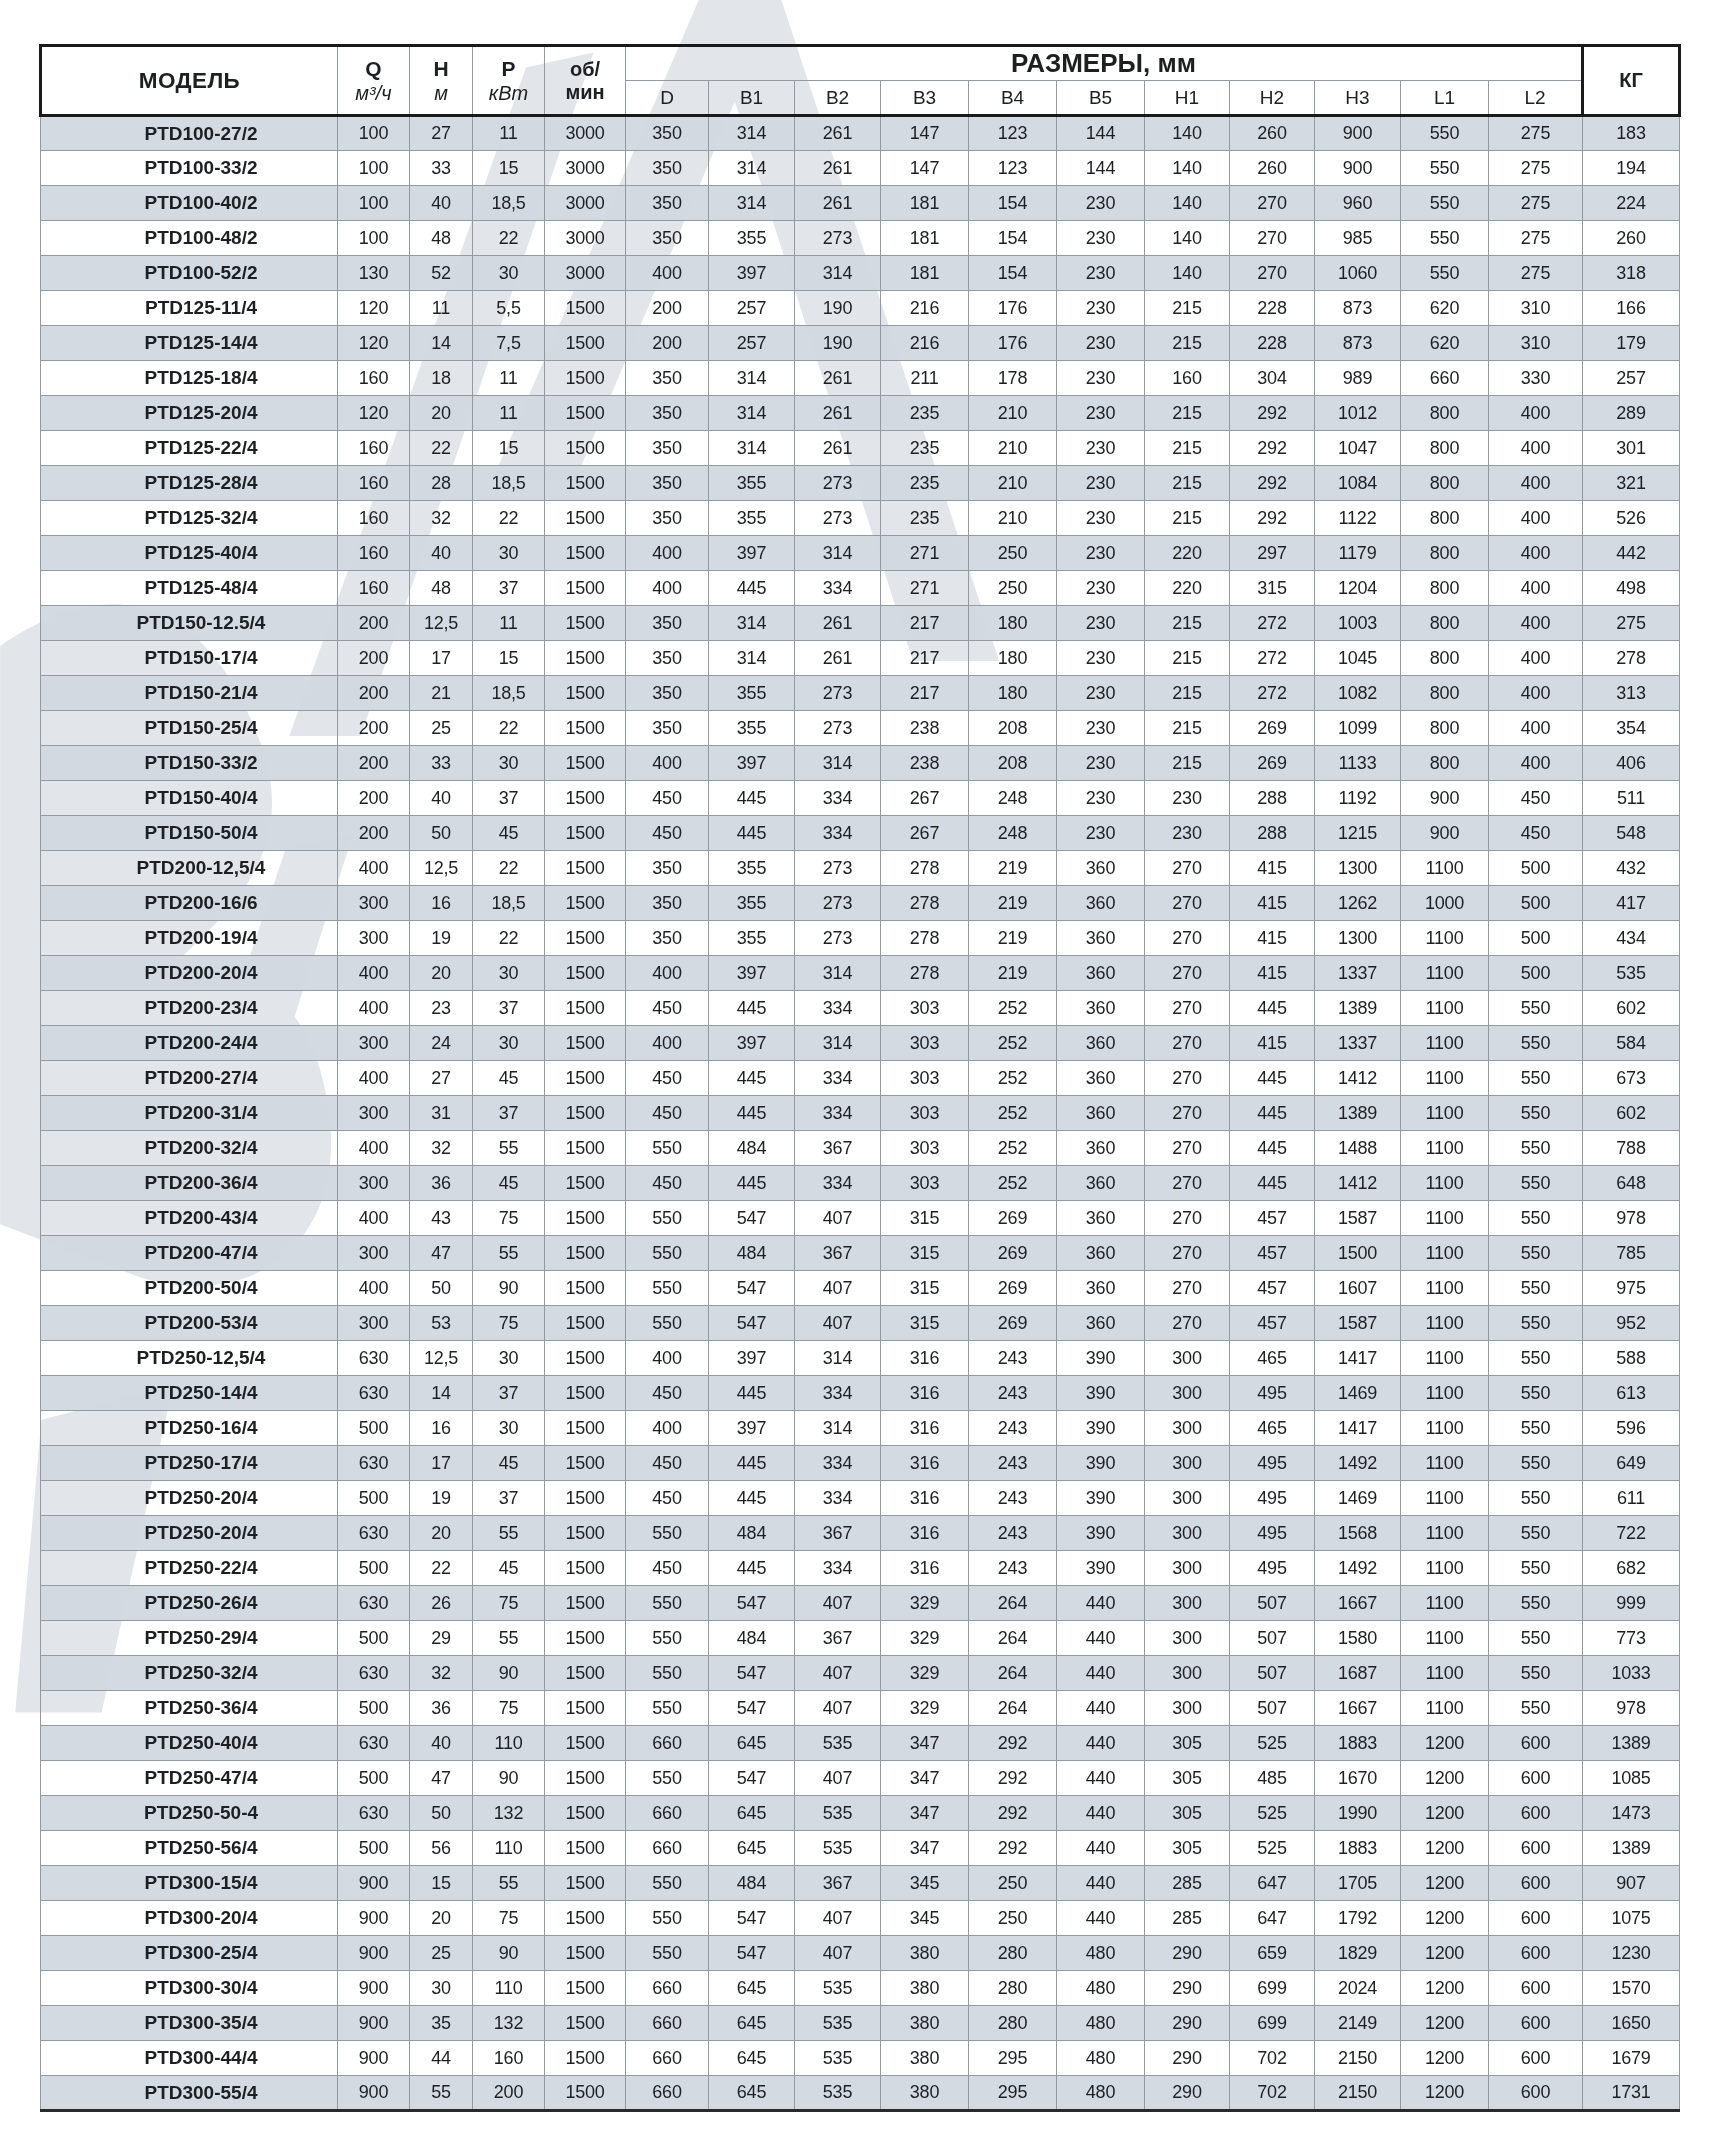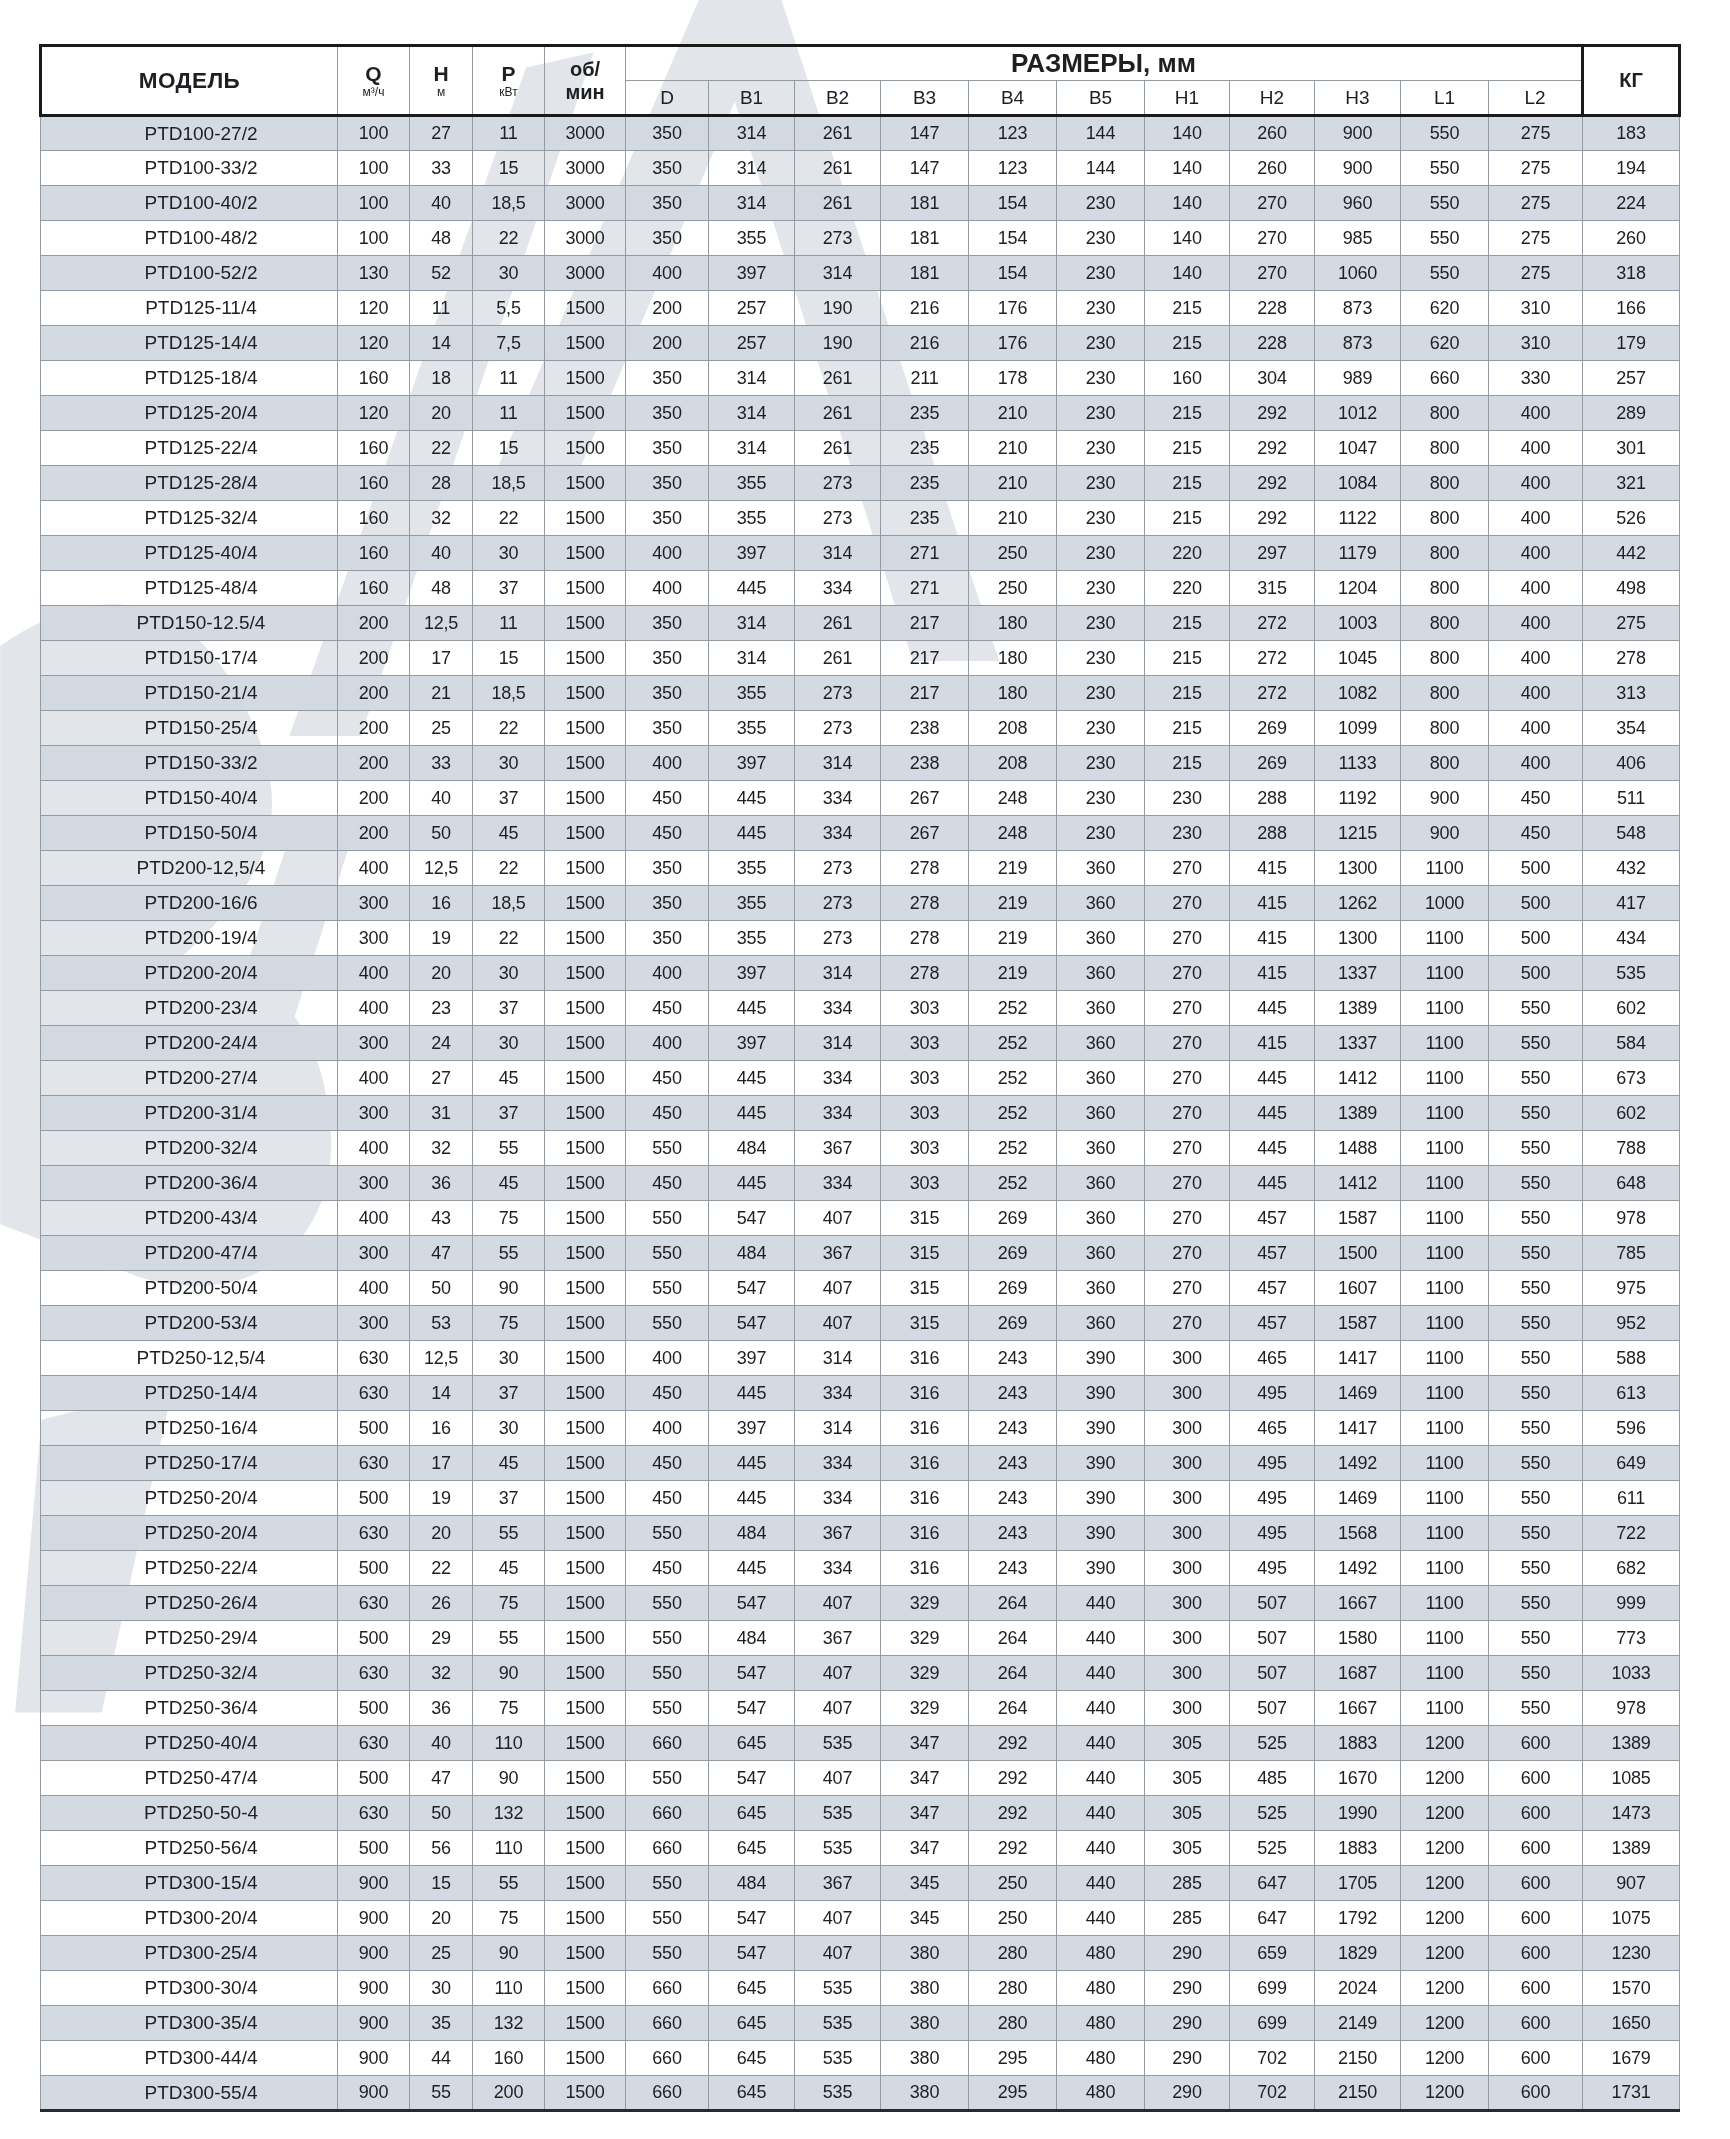--- a/index.html
+++ b/index.html
@@ -30,24 +30,24 @@
   thead tr{height:35px;}
   tbody tr{height:35px;}
   thead th{background:transparent;font-weight:normal;}
   thead tr:first-child th{border-top:3.8px solid var(--frame);}
   th.th-first{border-left:3.8px solid var(--frame);}
   th.th-last{border-right:3.8px solid var(--frame);border-left:3px solid var(--frame);}
   tbody tr:first-child td{border-top:3.8px solid var(--frame);}
   tbody tr:last-child td{border-bottom:3px solid #2b2b2b;}
   tbody tr:nth-child(odd){background:rgba(210,216,224,0.95);}
   tbody td{font-size:18px;letter-spacing:-0.2px;}
-  tbody td.model{font-weight:normal;font-size:19px;letter-spacing:0;padding-left:24px;}
+  tbody td.model{font-weight:bold;font-size:19px;letter-spacing:0;padding-left:24px;}
   .model-h{font-size:22.5px;font-weight:bold;letter-spacing:0.4px;}
   .hl{font-size:21px;font-weight:bold;line-height:1.15;}
-  .hu{font-size:12px;line-height:1.1;}
+  .hu{font-size:20px;line-height:1.1;font-style:italic;}
   .rpm{font-size:20px;font-weight:bold;line-height:1.12;}
   .dims-h{font-size:26px;font-weight:bold;}
   th.dim{font-size:19px;}
   .kg-h{font-size:20px;font-weight:bold;}
 </style>
 </head>
 <body>
 
 <svg class="watermark" width="1731" height="2140" viewBox="0 0 2304 2849">
   <g fill="var(--wm)">

